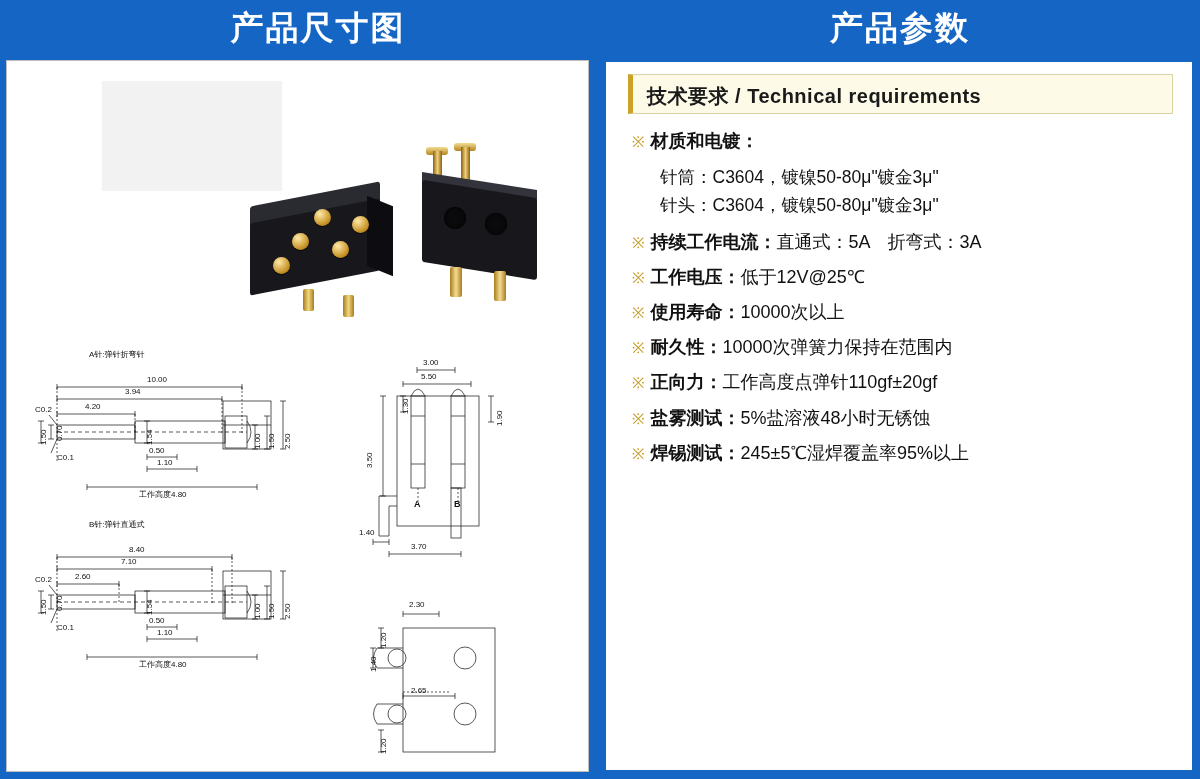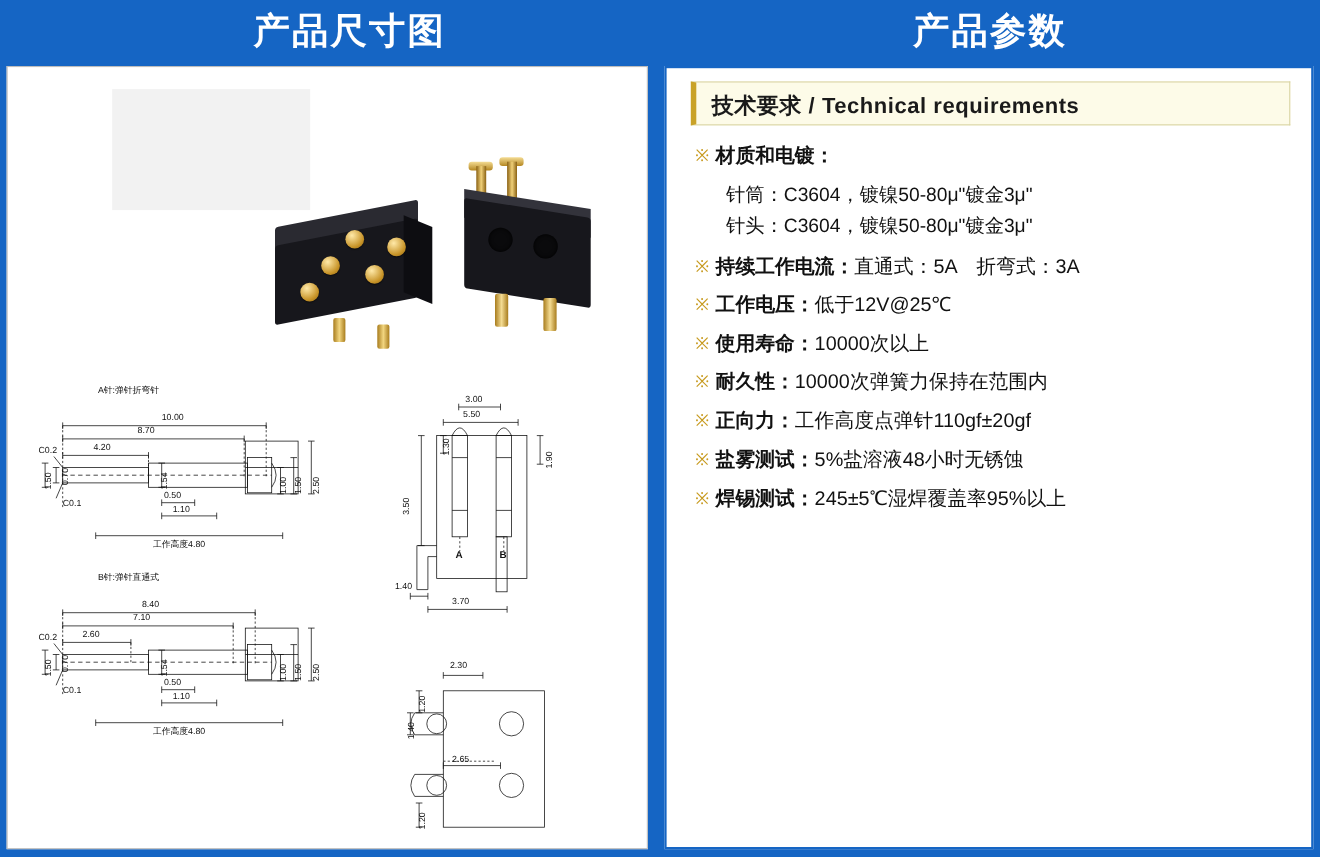--- a/index.html
+++ b/index.html
@@ -254,21 +254,21 @@
 
           <line x1="60" y1="126" x2="230" y2="126"></line>
           <path d="M60 123 l0 6 M230 123 l0 6"></path>
 
           <path d="M30 64 l-8 -10"></path>
           <path d="M30 78 l-6 14"></path>
         </g>
       </svg>
       <div class="dlabel" style="left:62px; top:-12px;">A针:弹针折弯针</div>
       <div class="dlabel" style="left:120px; top:14px;">10.00</div>
-      <div class="dlabel" style="left:98px; top:26px;">8.70</div>
+      <div class="dlabel" style="left:98px; top:26px;">3.94</div>
       <div class="dlabel" style="left:58px; top:41px;">4.20</div>
       <div class="dlabel" style="left:8px; top:44px;">C0.2</div>
       <div class="dlabel" style="left:30px; top:92px;">C0.1</div>
       <div class="dlabel v" style="left:28px; top:80px;">0.70</div>
       <div class="dlabel v" style="left:12px; top:84px;">1.50</div>
       <div class="dlabel v" style="left:118px; top:84px;">1.54</div>
       <div class="dlabel" style="left:122px; top:85px;">0.50</div>
       <div class="dlabel" style="left:130px; top:97px;">1.10</div>
       <div class="dlabel v" style="left:226px; top:88px;">1.00</div>
       <div class="dlabel v" style="left:240px; top:88px;">1.50</div>

